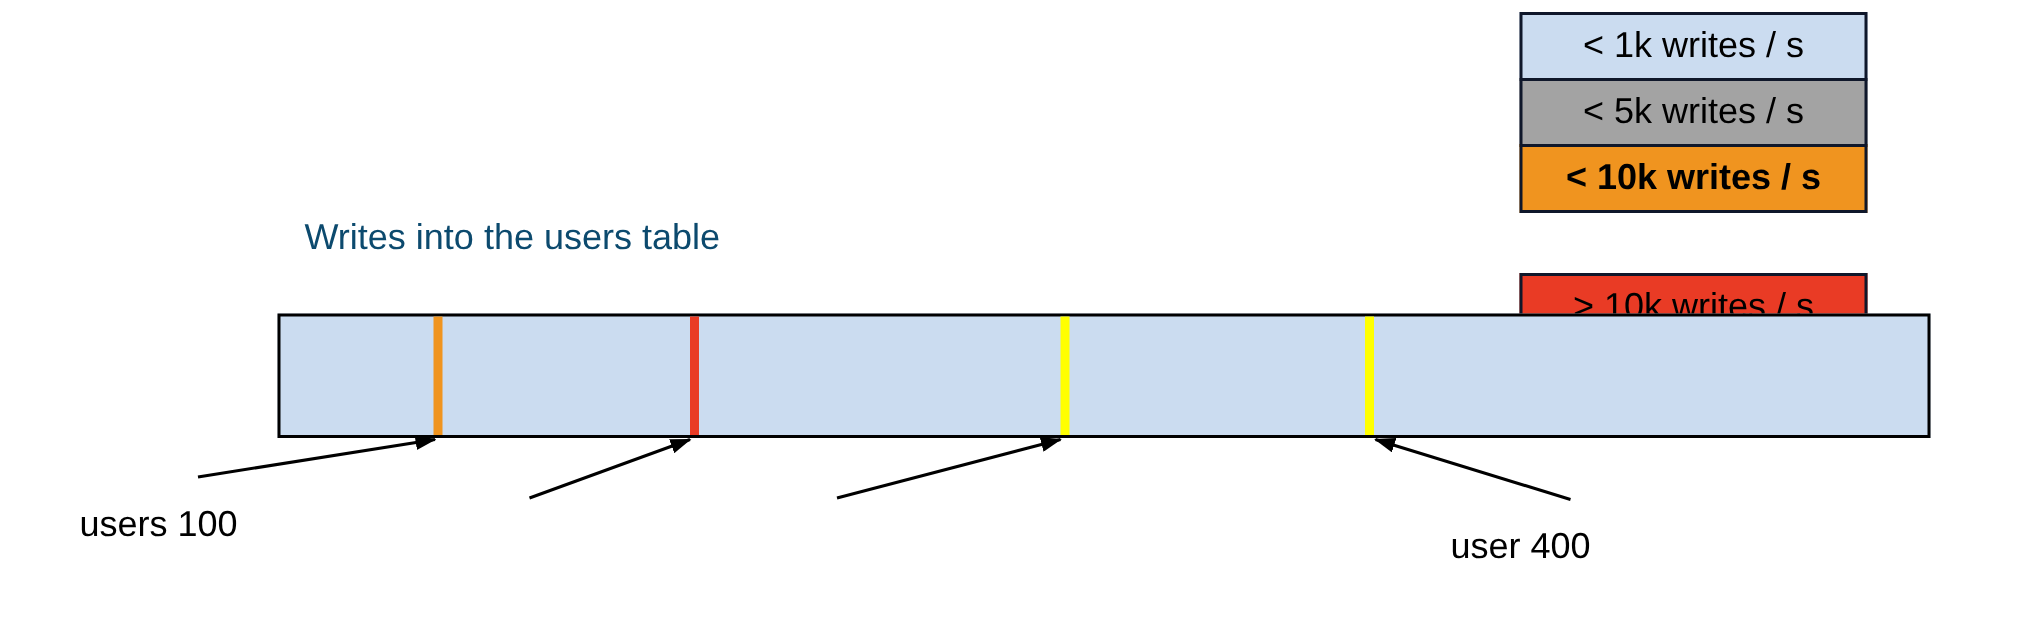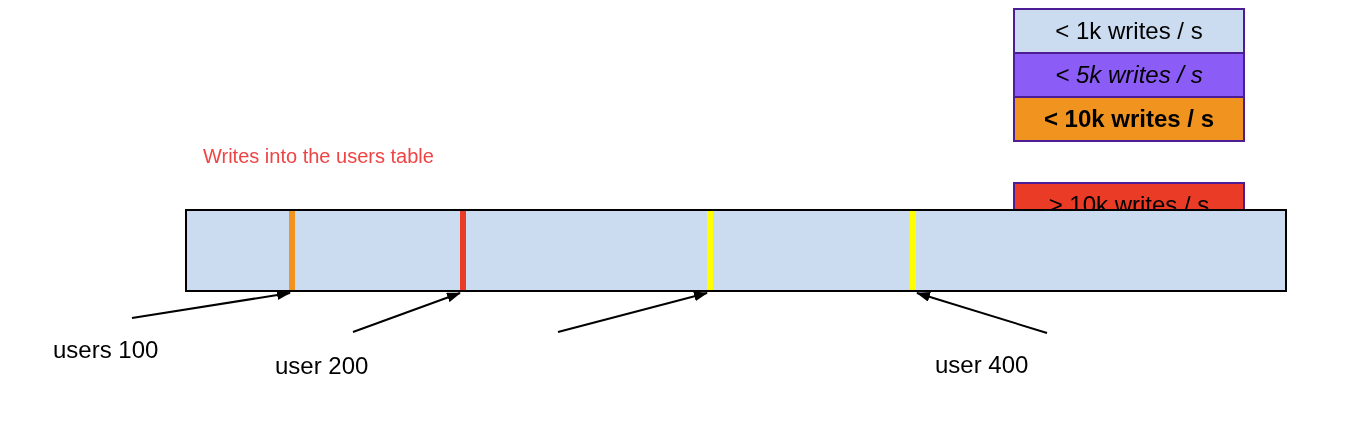--- a/index.html
+++ b/index.html
@@ -12,35 +12,35 @@
     position: relative;
     width: 1350px;
     height: 422px;
     background: #ffffff;
     overflow: hidden;
   }
   .title {
     position: absolute;
     left: 203px;
     top: 145px;
-    font-size: 20px;
-    color: #ef4444;
+    font-size: 24px;
+    color: #0c4a6e;
     white-space: nowrap;
   }
   .legend {
     position: absolute;
     left: 1013px;
     top: 8px;
     width: 232px;
   }
   .legend-row {
     box-sizing: border-box;
     width: 232px;
     height: 46px;
-    border: 2px solid #4c1d95;
+    border: 2px solid #0f172a;
     margin-top: -2px;
     font-size: 24px;
     color: #000000;
     text-align: center;
     line-height: 42px;
     white-space: nowrap;
   }
   .legend-row:first-child { margin-top: 0; }
   .bar {
     position: absolute;
@@ -73,21 +73,21 @@
 </style>
 </head>
 <body>
 
 <div class="diagram">
 
   <div class="title">Writes into the users table</div>
 
   <div class="legend">
     <div class="legend-row" style="background: rgb(203, 220, 240);">&lt; 1k writes / s</div>
-    <div class="legend-row" style="background: #8b5cf6; font-style: italic;">&lt; 5k writes / s</div>
+    <div class="legend-row" style="background: #a3a3a3;">&lt; 5k writes / s</div>
     <div class="legend-row" style="background: rgb(240, 148, 31); font-weight: bold;">&lt; 10k writes / s</div>
     <div class="legend-row" style="background: rgb(233, 59, 37); margin-top: 40px;">&gt; 10k writes / s</div>
   </div>
 
   <div class="bar" style="background: rgb(203, 220, 240);"></div>
 
   <div class="tick" style="left: 289px; background: rgb(240, 148, 31);"></div>
   <div class="tick" style="left: 460px; background: rgb(233, 59, 37);"></div>
   <div class="tick" style="left: 707px; background: rgb(255, 255, 0);"></div>
   <div class="tick" style="left: 910px; background: rgb(255, 255, 0);"></div>
@@ -98,16 +98,15 @@
         <path d="M0,0 L14,5 L0,10 Z" fill="#000000"></path>
       </marker>
     </defs>
     <line x1="132" y1="318" x2="290" y2="293" stroke="#000000" stroke-width="2" marker-end="url(#arrowhead)"></line>
     <line x1="353" y1="332" x2="460" y2="293" stroke="#000000" stroke-width="2" marker-end="url(#arrowhead)"></line>
     <line x1="558" y1="332" x2="707" y2="293" stroke="#000000" stroke-width="2" marker-end="url(#arrowhead)"></line>
     <line x1="1047" y1="333" x2="917" y2="293" stroke="#000000" stroke-width="2" marker-end="url(#arrowhead)"></line>
   </svg>
 
   <div class="user-label" style="left: 53px;  top: 336px;">users 100</div>
-  <div class="user-label" style="left: 275px; top: 352px;">user 200</div>
-  <div class="user-label" style="left: 935px; top: 351px;">user 400</div>
+  <div class="user-label" style="left: 967px; top: 351px;">user 400</div>
 
 </div>
 
 </body></html>

